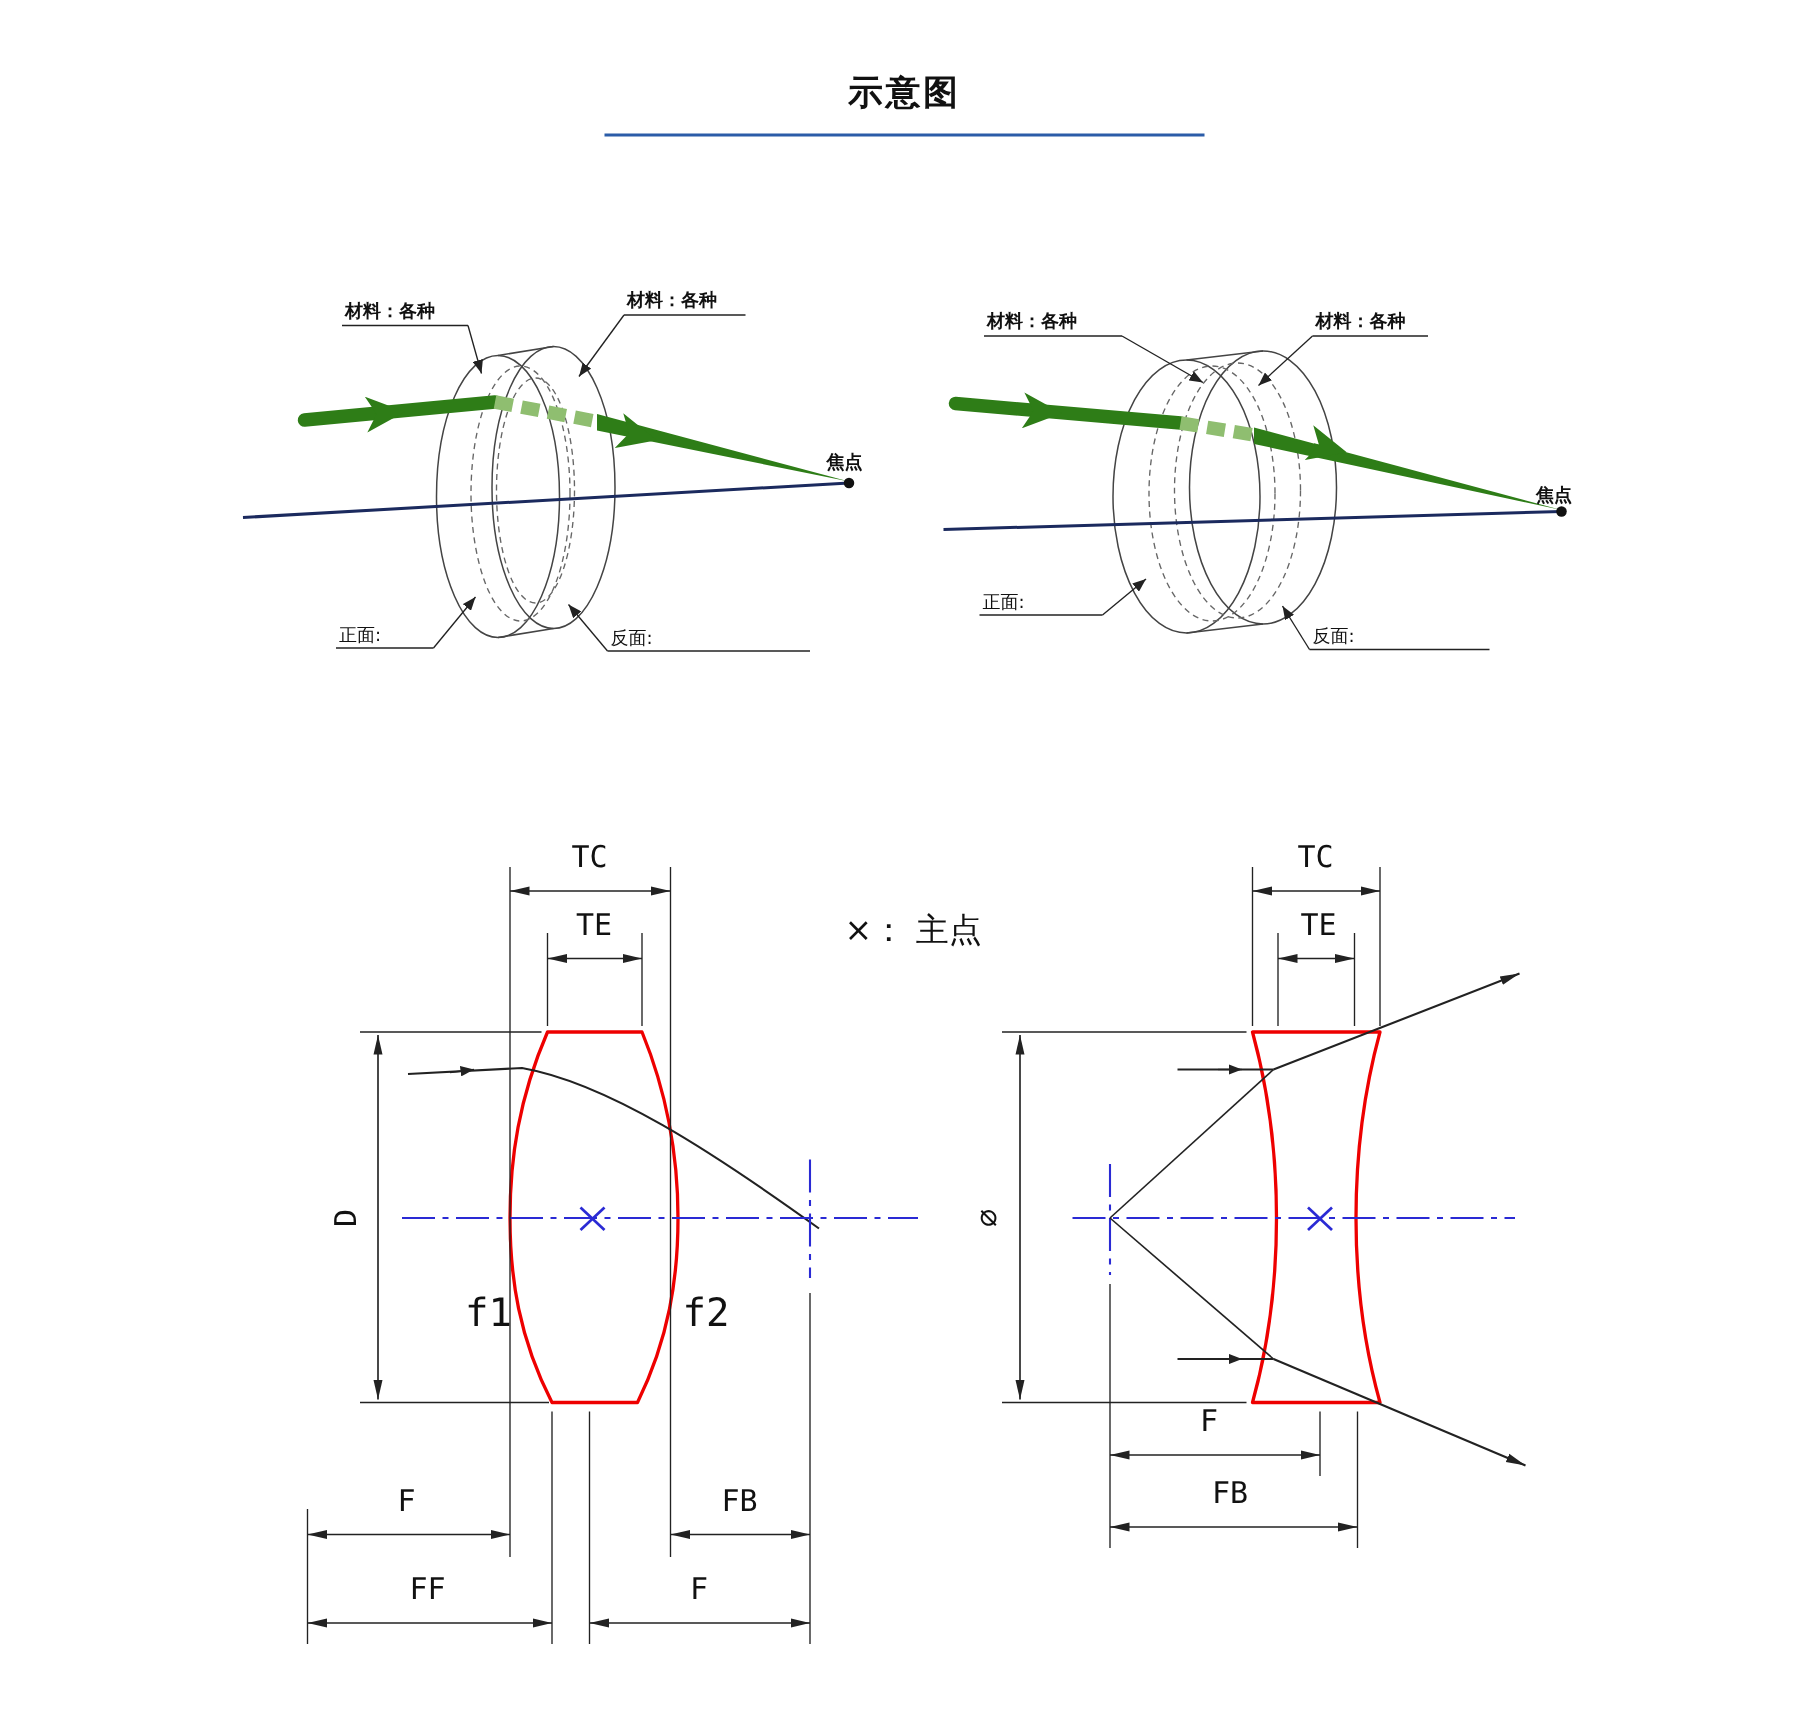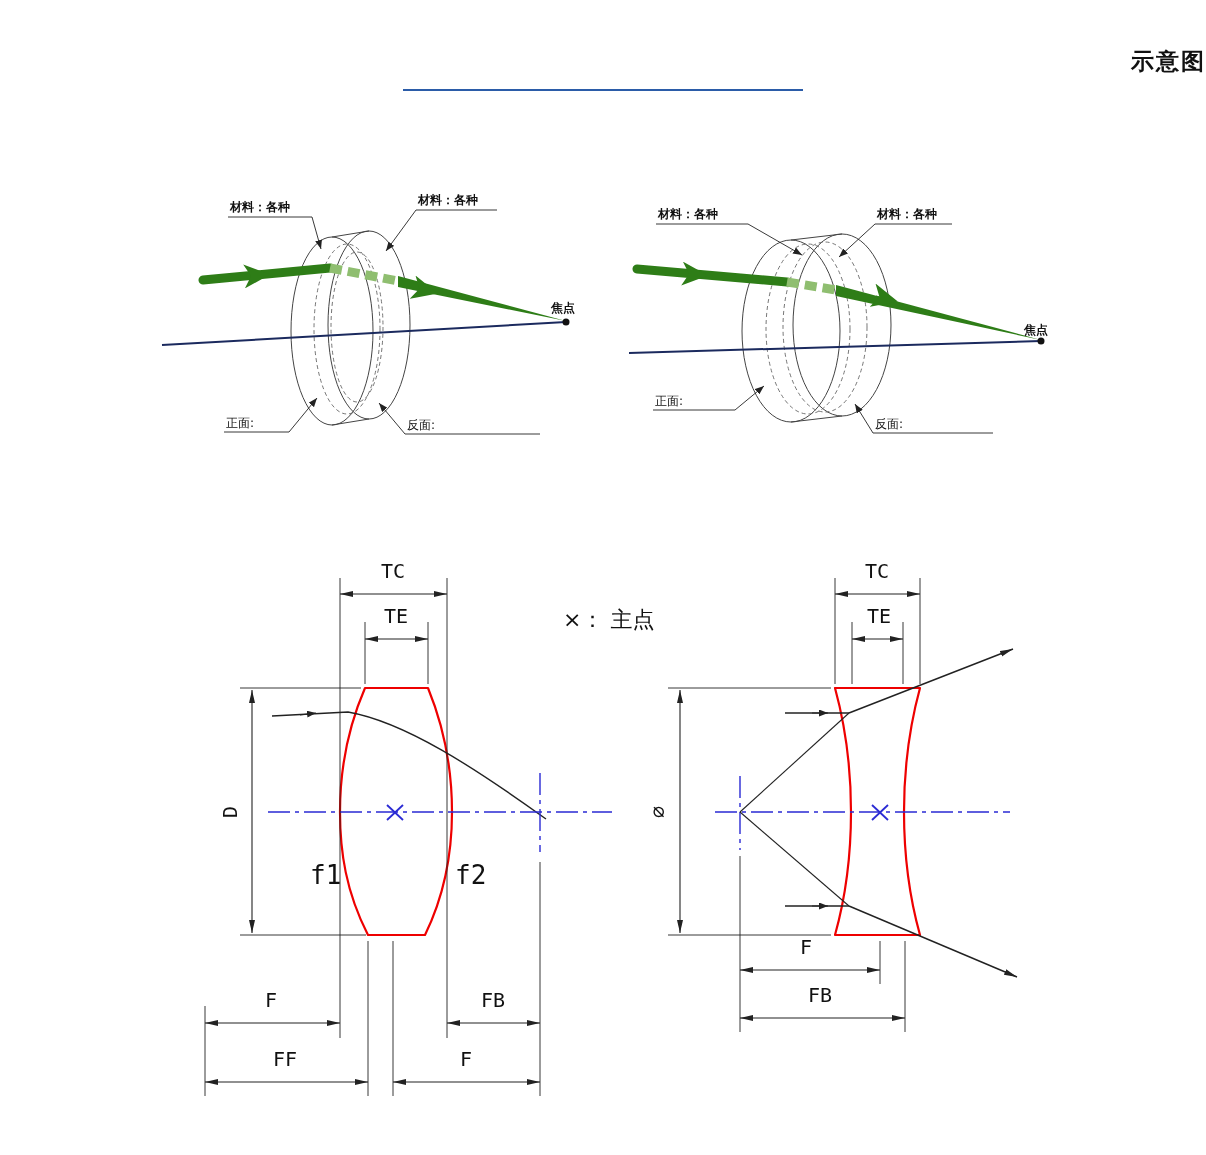--- a/index.html
+++ b/index.html
@@ -1,18 +1,18 @@
 <!DOCTYPE html>
 <html><head>
 <meta charset="utf-8">
 <style>
   html,body{margin:0;padding:0;background:#ffffff;}
   .stage{position:relative;width:1206px;height:1155px;background:#ffffff;overflow:hidden;
          font-family:"DejaVu Sans",sans-serif;}
-  .title-wrap{position:absolute;top:46px;left:0;width:100%;text-align:right;z-index:2;}
+  .title-wrap{position:absolute;top:46px;left:0;width:100%;text-align:center;z-index:2;}
   .page-title{font:bold 23px "DejaVu Sans",sans-serif;color:#111;letter-spacing:2px;}
   .title-underline{width:400px;height:2px;background:#2b5ca8;margin:12px auto 0 auto;}
   svg{position:absolute;top:0;left:0;}
 
   .thin{stroke:#444;stroke-width:1;fill:none}
   .thin-d{stroke:#666;stroke-width:0.9;fill:none;stroke-dasharray:4 3}
   .ldr{stroke:#222;stroke-width:0.9;fill:none}
   .ext{stroke:#222;stroke-width:0.9;fill:none}
   .dim{stroke:#222;stroke-width:1.1;fill:none}
   .ray{stroke:#222;stroke-width:1.4;fill:none}

